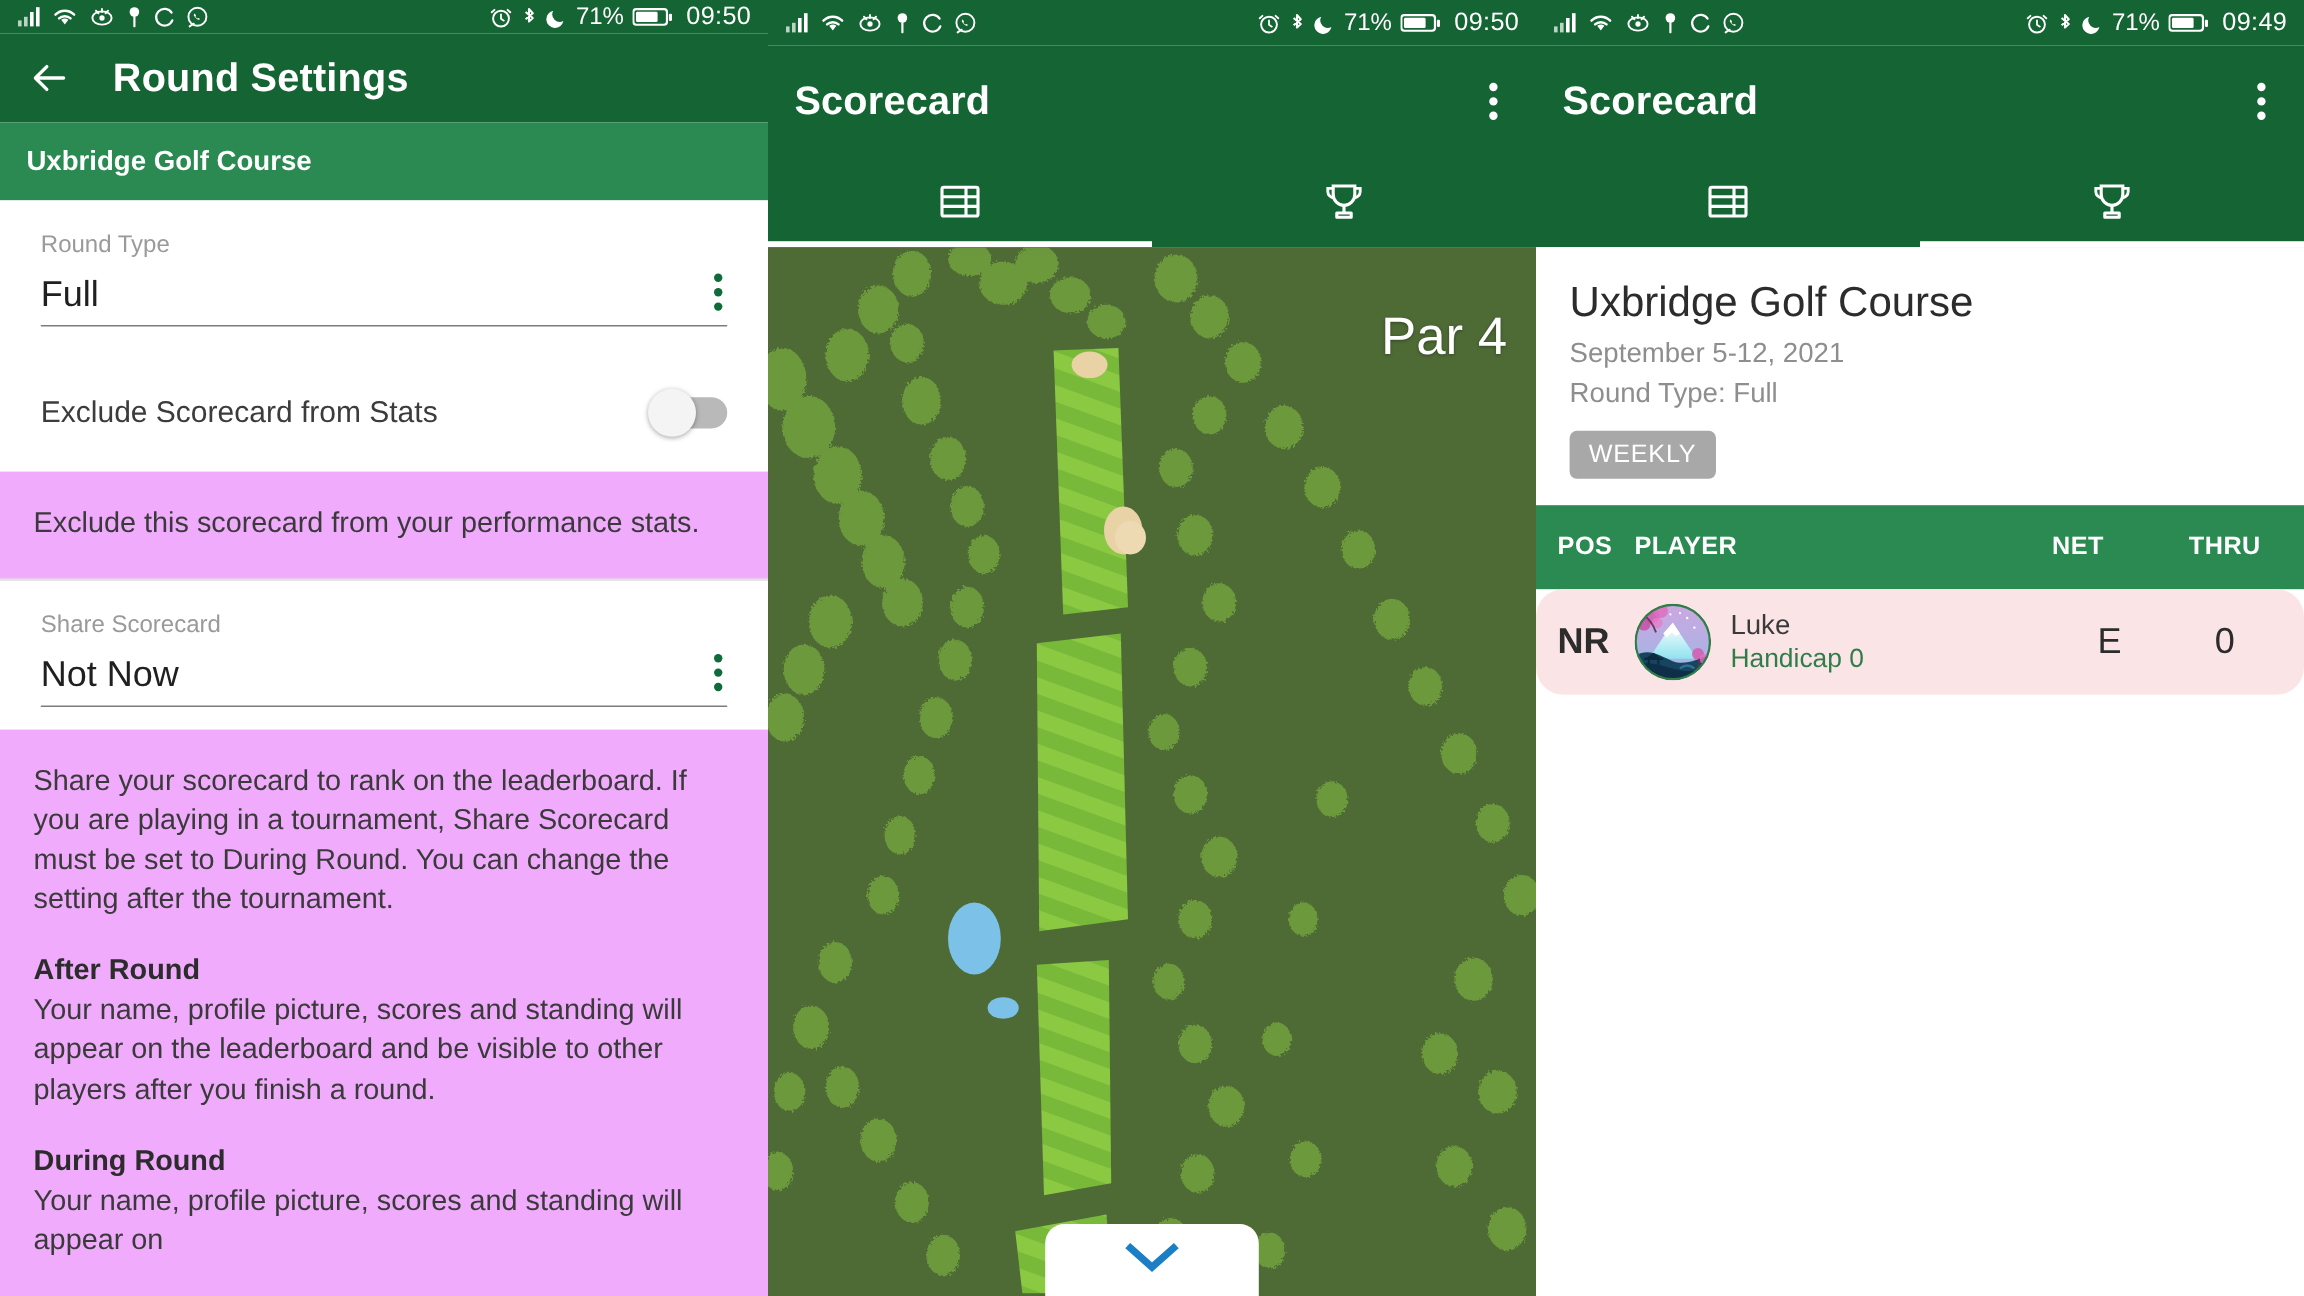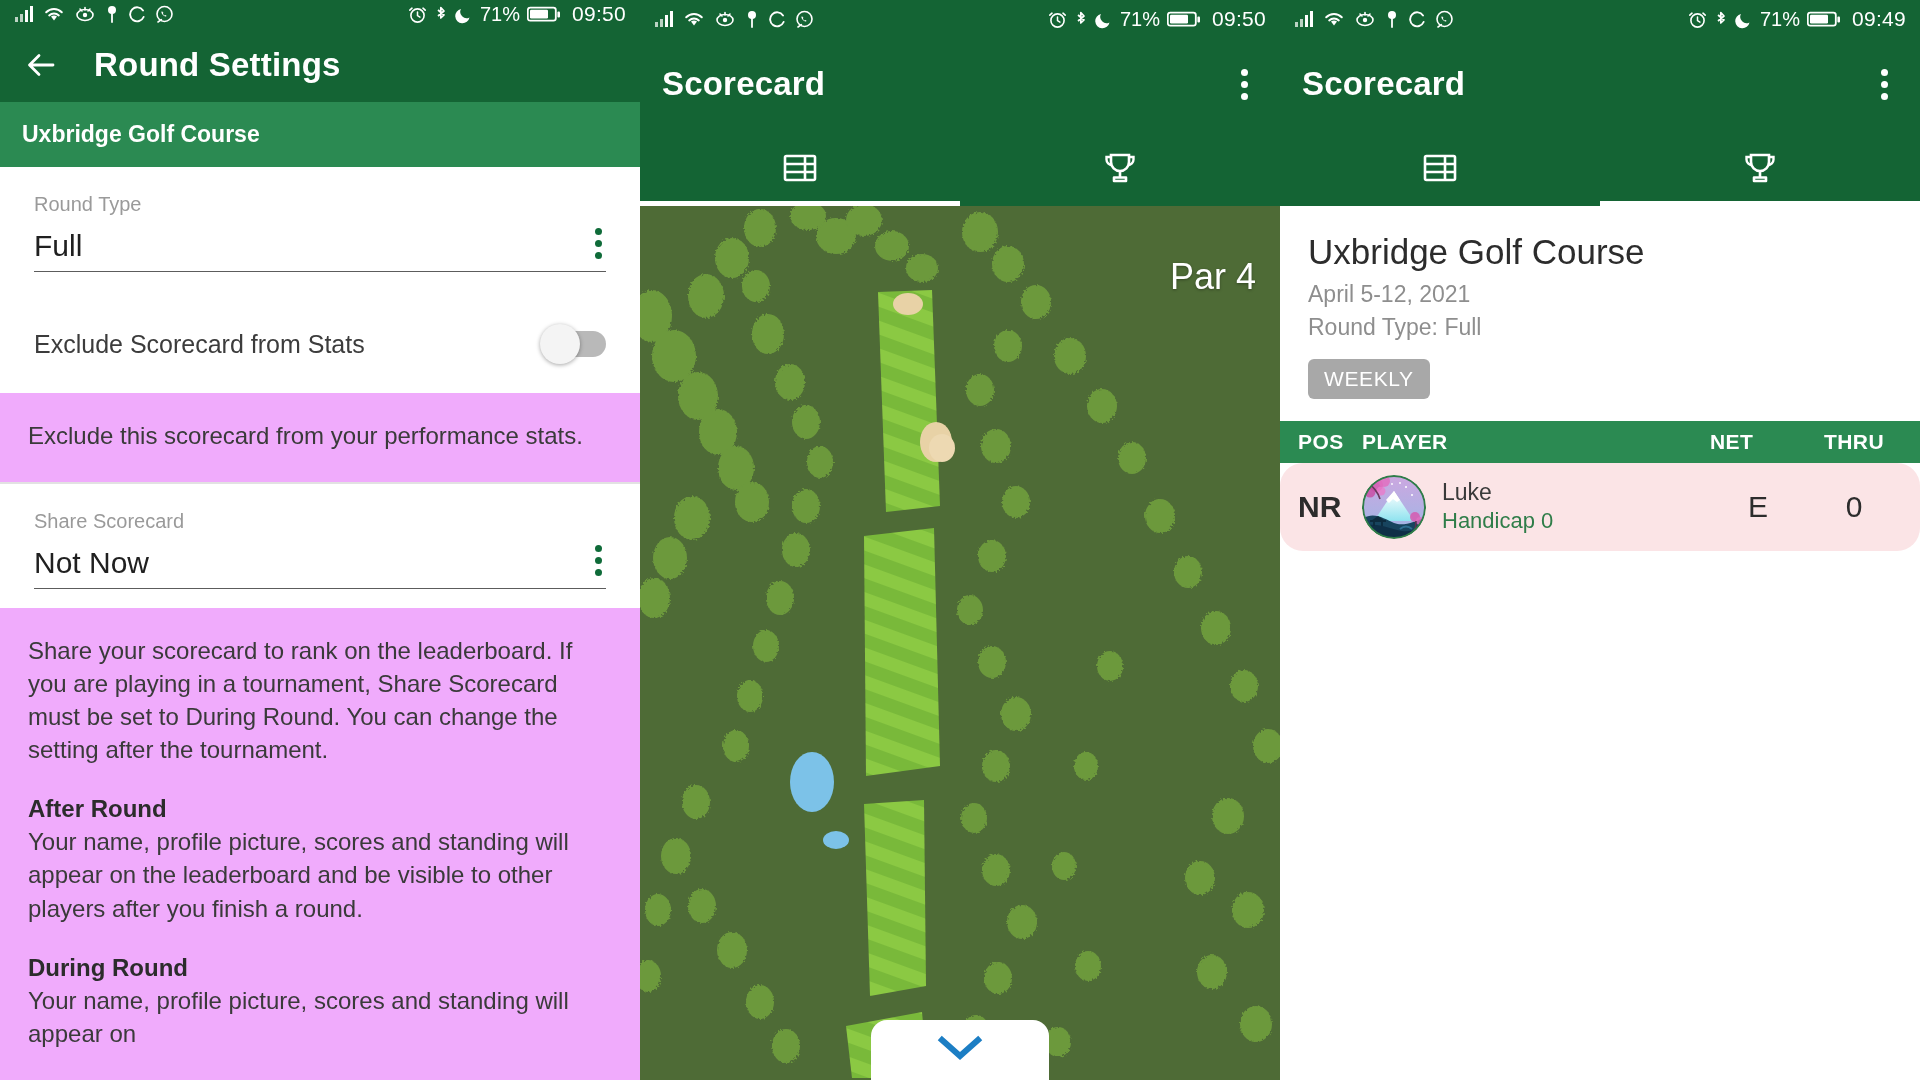--- a/index.html
+++ b/index.html
@@ -64,33 +64,33 @@
   .tab.active::after{ content:""; position:absolute; left:0; right:0; bottom:0;
     height:5px; background:#fff; }
 
   
   .holewrap{ position:relative; flex:1; overflow:hidden; background:#4e6b36; }
   .holecanvas{ position:absolute; inset:0; }
   .hole-label{ position:absolute; right:24px; top:46px; text-align:right;
     color:#fff; text-shadow:0 1px 3px rgba(0,0,0,.35); }
   .hole-label .h1{ font-size:46px; font-weight:300; letter-spacing:.5px; }
   .hole-label .h1 em{ font-style:normal; font-size:60px; font-weight:400; }
-  .hole-label .h2{ font-size:36px; font-weight:300; margin-top:4px; }
+  .hole-label .h2{ font-size:44px; font-weight:300; margin-top:4px; }
   .sheet{ position:absolute; left:50%; transform:translateX(-50%); bottom:0;
     width:178px; height:60px; background:#fff; border-radius:16px 16px 0 0;
     display:flex; align-items:center; justify-content:center; cursor:pointer; }
 
   
   .lb-head{ background:#fff; padding:26px 28px 22px 28px; }
   .lb-head .course{ font-size:35px; color:#2c2c2c; margin-bottom:6px; }
   .lb-head .date, .lb-head .rtype{ font-size:23px; color:#8e8e8e; line-height:1.45; }
   .badge{ display:inline-block; margin-top:14px; background:#a8a8a8; color:#fff;
     font-size:21px; padding:8px 16px; border-radius:6px; letter-spacing:.6px; }
   .lb-cols{ background:#2b8a52; color:#fff; font-weight:bold; font-size:21px;
-    display:flex; align-items:center; padding:9px 18px; letter-spacing:.4px; }
+    display:flex; align-items:center; padding:23px 18px; letter-spacing:.4px; }
   .lb-cols .c-pos{ width:64px; }
   .lb-cols .c-player{ flex:1; }
   .lb-cols .c-net{ width:96px; text-align:left; }
   .lb-cols .c-thru{ width:96px; text-align:center; }
   .lb-row{ background:#fbe4e6; display:flex; align-items:center; padding:12px 18px;border-radius:23px; }
   .lb-row .c-pos{ width:64px; font-size:30px; font-weight:bold; color:#2c2c2c; }
   .lb-row .c-player{ flex:1; display:flex; align-items:center; gap:16px; }
   .avatar{ width:64px; height:64px; border-radius:50%; overflow:hidden; flex:0 0 64px; }
   .avatar svg{ display:block; }
   .pname{ font-size:23px; color:#3a3a3a; line-height:1.15; }
@@ -553,21 +553,21 @@
               <path d="M11 7h18v7a9 9 0 0 1-18 0z" stroke="#fff" stroke-width="2.6" fill="none"></path>
               <path d="M11 9H6.5v2.5A5.5 5.5 0 0 0 12 17M29 9h4.5v2.5A5.5 5.5 0 0 1 28 17" stroke="#fff" stroke-width="2.4" fill="none"></path>
               <path d="M20 23v6M14 33h12v-3.5H14z" stroke="#fff" stroke-width="2.6" fill="none" stroke-linejoin="round"></path>
             </svg>
           </span>
       </div>
     </div>
 
     <div class="lb-head">
       <div class="course">Uxbridge Golf Course</div>
-      <div class="date">April 5-12, 2021</div>
+      <div class="date">September 5-12, 2021</div>
       <div class="rtype">Round Type: Full</div>
       <span class="badge">WEEKLY</span>
     </div>
 
     <div class="lb-cols">
       <span class="c-pos">POS</span>
       <span class="c-player">PLAYER</span>
       <span class="c-net">NET</span>
       <span class="c-thru">THRU</span>
     </div>

